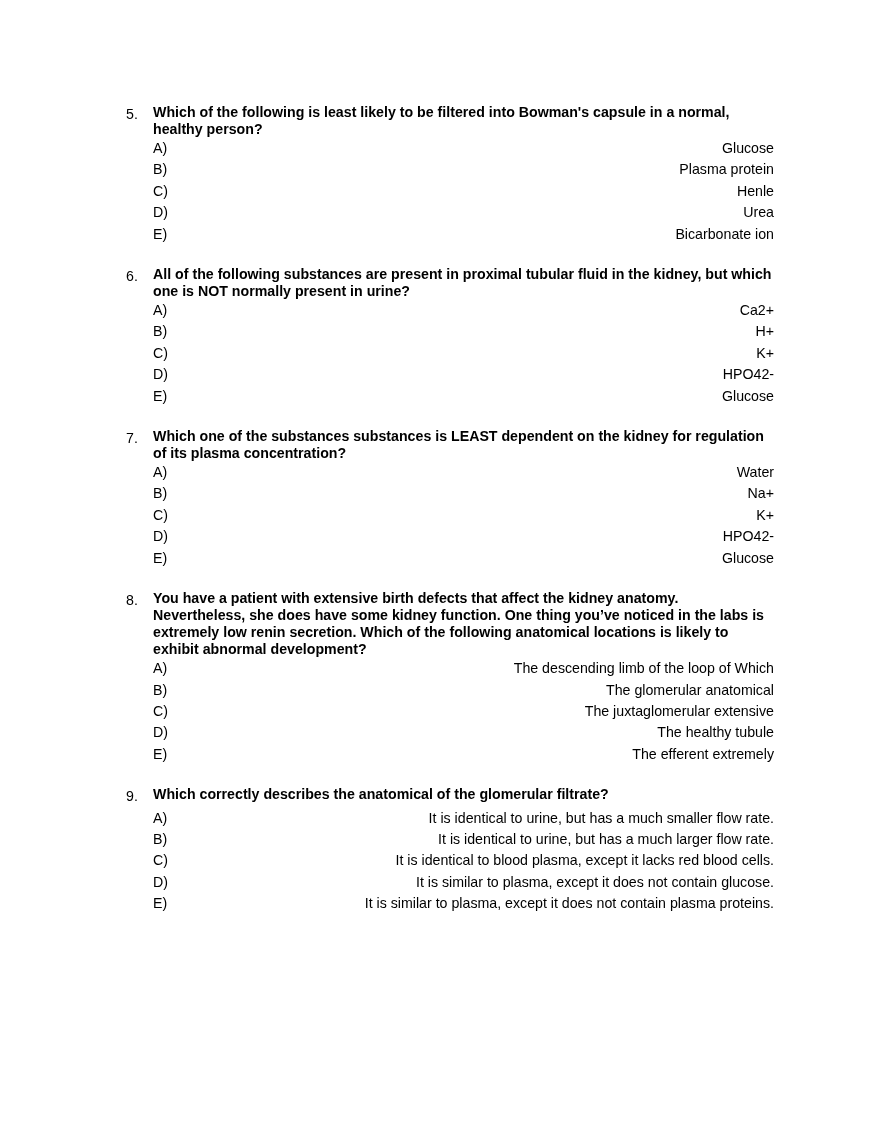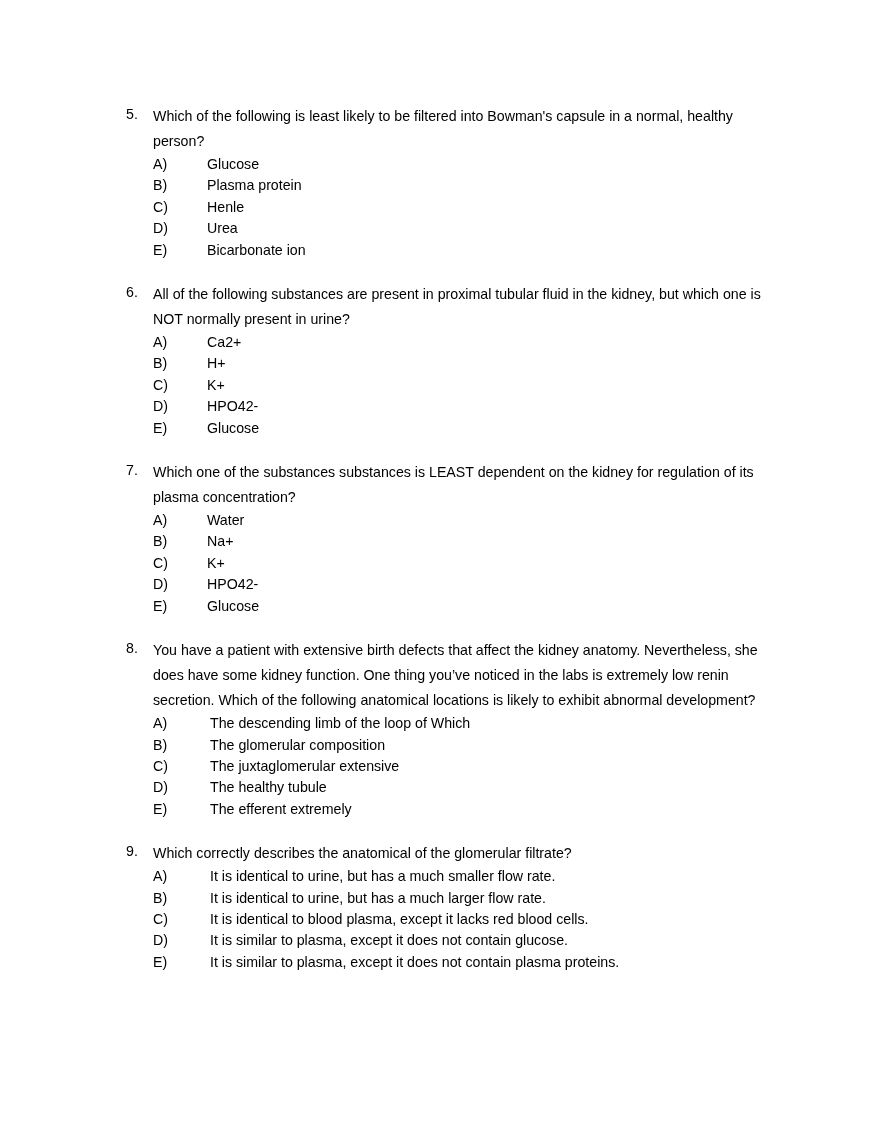--- a/index.html
+++ b/index.html
@@ -46,23 +46,24 @@
     width: 27px;
     flex: 0 0 27px;
     font-size: 14.2px;
     line-height: 21.4px;
     text-align: left;
   }
 
   .q-stem {
     flex: 1 1 auto;
     font-size: 14.2px;
-    line-height: 25px;
+    line-height: 17px;
     text-align: left;
     white-space: normal;
+    font-weight: bold;
   }
 
   .options {
     margin-top: 0;
     padding-left: 27px;
   }
 
   .option-row {
     display: flex;
     align-items: flex-start;
@@ -75,20 +76,21 @@
     width: 54px;
   }
 
   .opt-wide .opt-letter {
     flex: 0 0 57px;
     width: 57px;
   }
 
   .opt-text {
     flex: 1 1 auto;
+    text-align: right;
   }
 </style>
 </head>
 <body>
 
 <div class="page">
   <div class="content">
 
     <div class="question-block">
       <div class="question-row">
@@ -182,21 +184,21 @@
         <div class="q-number">8.</div>
         <div class="q-stem">You have a patient with extensive birth defects that affect the kidney anatomy. Nevertheless, she does have some kidney function. One thing you’ve noticed in the labs is extremely low renin secretion. Which of the following anatomical locations is likely to exhibit abnormal development?</div>
       </div>
       <div class="options">
         <div class="option-row opt-wide">
           <div class="opt-letter">A)</div>
           <div class="opt-text">The descending limb of the loop of Which</div>
         </div>
         <div class="option-row opt-wide">
           <div class="opt-letter">B)</div>
-          <div class="opt-text">The glomerular composition</div>
+          <div class="opt-text">The glomerular anatomical</div>
         </div>
         <div class="option-row opt-wide">
           <div class="opt-letter">C)</div>
           <div class="opt-text">The juxtaglomerular extensive</div>
         </div>
         <div class="option-row opt-wide">
           <div class="opt-letter">D)</div>
           <div class="opt-text">The healthy tubule</div>
         </div>
         <div class="option-row opt-wide">

